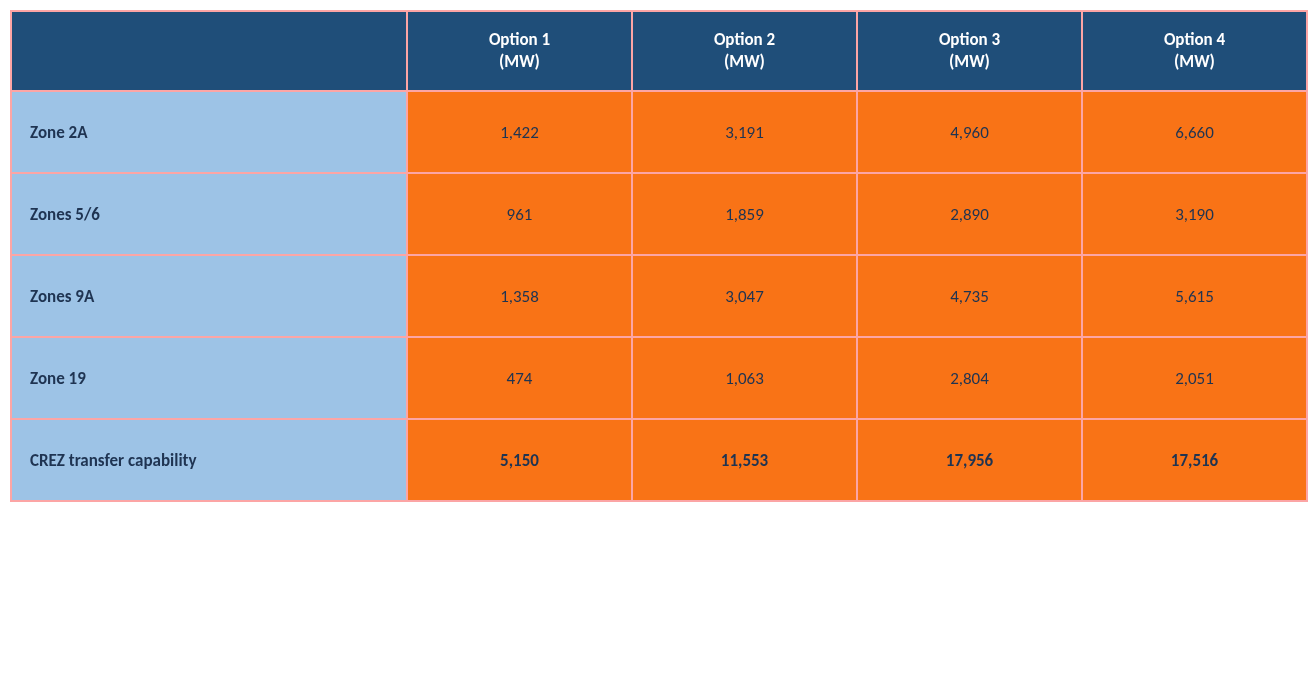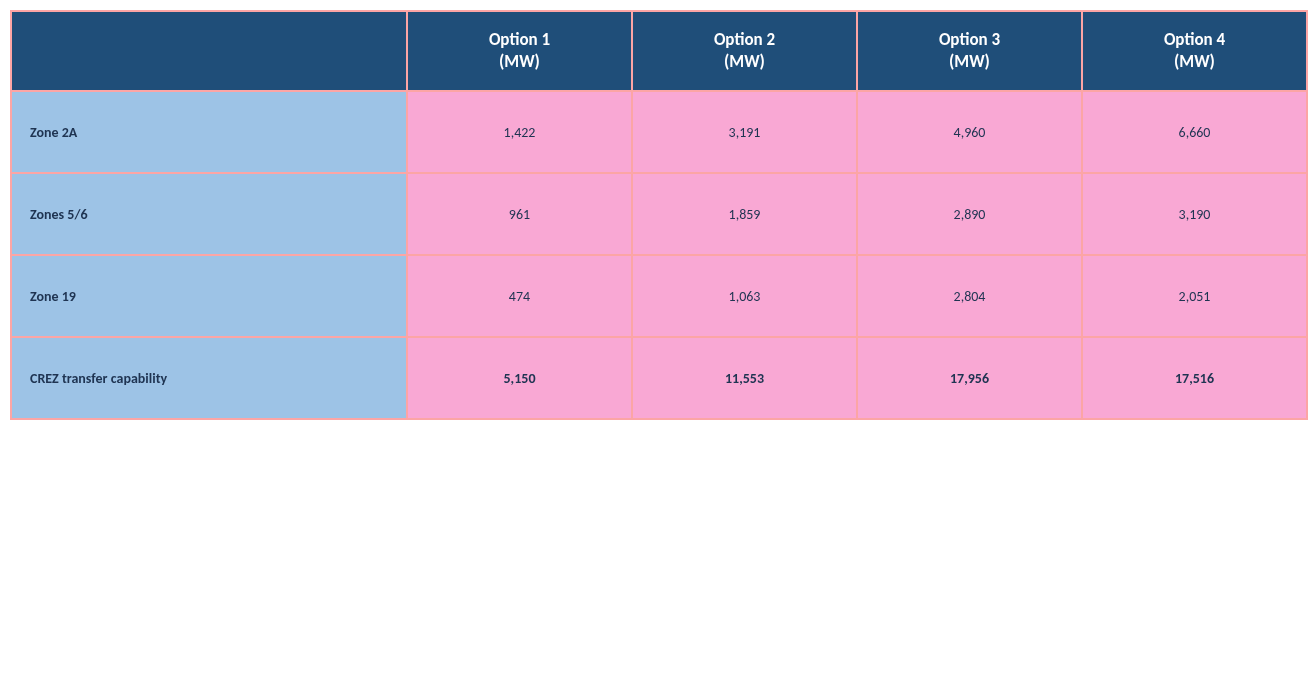--- a/index.html
+++ b/index.html
@@ -24,32 +24,32 @@
     font-size: 17px;
     text-align: center;
     height: 80px;
     line-height: 1.3;
   }
   thead th.corner {
     background: #1f4e79;
   }
   tbody td {
     height: 82px;
-    font-size: 14px;
+    font-size: 17px;
     color: #1f3452;
     margin-top: 29px;
   }
   td.rowlabel {
     background: #9dc3e6;
     font-weight: bold;
     padding-left: 18px;
     text-align: left;
   }
   td.val {
-    background: #f9a8d4;
+    background: #f97316;
     text-align: center;
     font-weight: normal;
   }
   td.val.right {
     text-align: right;
     padding-right: 18px;
   }
   tr.boldrow td.val {
     font-weight: bold;
   }
@@ -85,20 +85,27 @@
       <td class="val">6,660</td>
     </tr>
     <tr>
       <td class="rowlabel">Zones 5/6</td>
       <td class="val">961</td>
       <td class="val">1,859</td>
       <td class="val">2,890</td>
       <td class="val">3,190</td>
     </tr>
     <tr>
+      <td class="rowlabel">Zones 9A</td>
+      <td class="val">1,358</td>
+      <td class="val">3,047</td>
+      <td class="val">4,735</td>
+      <td class="val">5,615</td>
+    </tr>
+    <tr>
       <td class="rowlabel">Zone 19</td>
       <td class="val">474</td>
       <td class="val">1,063</td>
       <td class="val">2,804</td>
       <td class="val">2,051</td>
     </tr>
     <tr class="boldrow">
       <td class="rowlabel">CREZ transfer capability</td>
       <td class="val">5,150</td>
       <td class="val">11,553</td>

